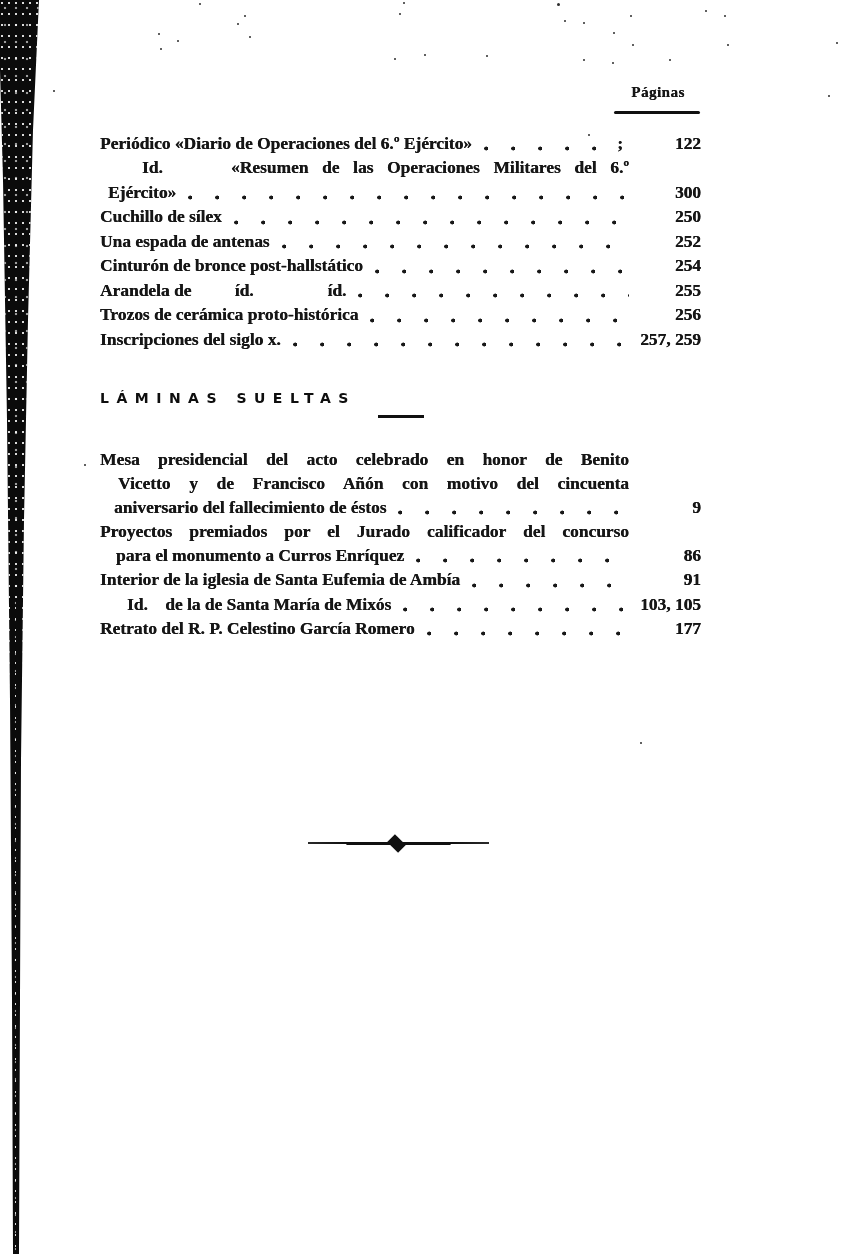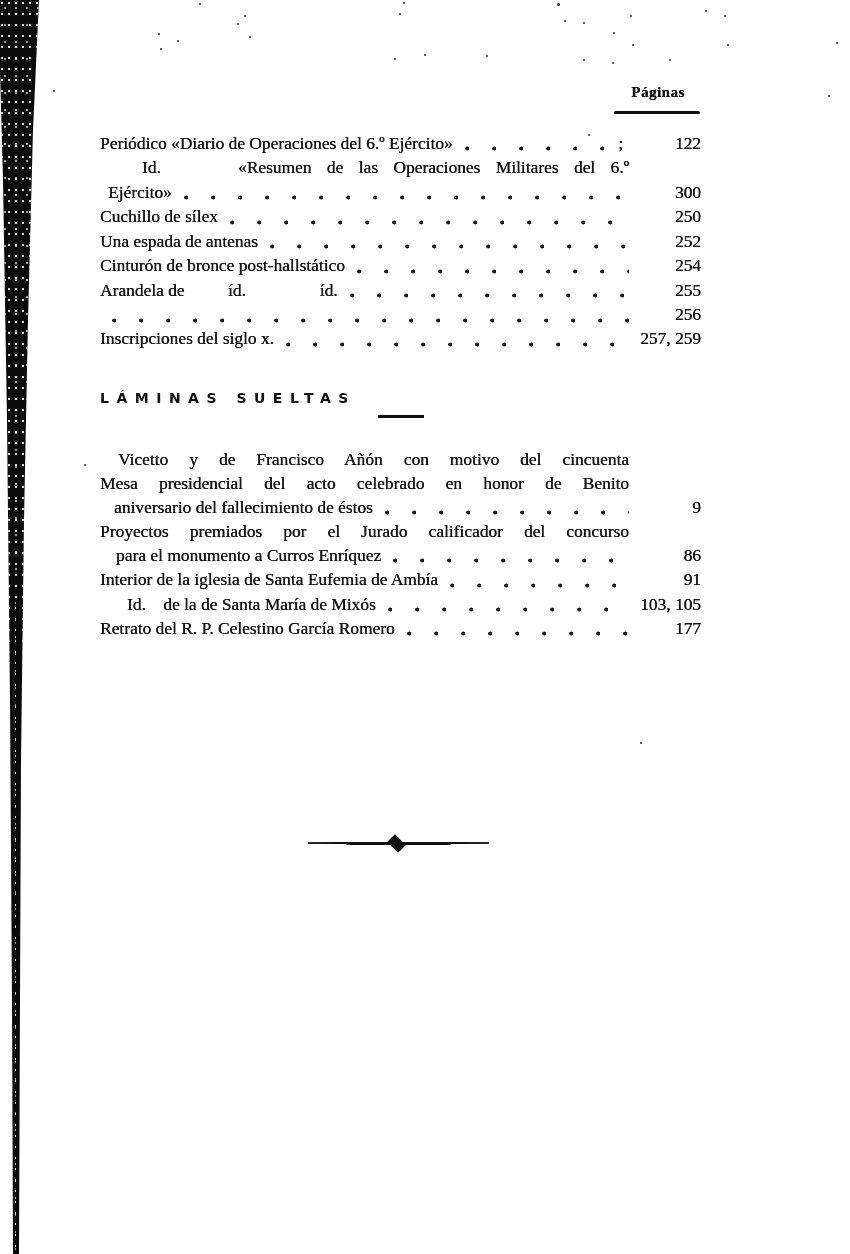--- a/index.html
+++ b/index.html
@@ -52,25 +52,26 @@
   .header-rule {
     position: absolute; left: 2px; top: 28px; width: 86px; height: 3px;
     background: #101010; border-radius: 2px;
   }
 
   
   .toc { position: absolute; left: 100px; width: 601px; }
   #toc-top { top: 131px; }
   #toc-laminas { top: 447px; }
   .toc-row {
-    display: flex; align-items: flex-end;
+    display: flex; align-items: center;
     height: 24.45px; line-height: 24.45px;
     font-size: 17.4px;
     text-shadow: .3px 0 0 currentColor;
     white-space: pre;
+    font-weight: bold;
   }
   #toc-laminas .toc-row { height: 24.1px; line-height: 24.1px; }
   .entry-text { flex: 0 1 auto; }
   .toc-row.justify .entry-text {
     flex: 1 1 auto;
     text-align: justify; text-align-last: justify;
     white-space: normal;
     margin-right: 6px;
   }
   .leader {
@@ -166,32 +167,32 @@
   </div>
 
   <div id="toc-top" class="toc">
       <div class="toc-row"><span class="entry-text">Periódico «Diario de Operaciones del 6.º Ejército»</span><span class="leader"></span><span class="leader-tail">;</span><span class="page-num">122</span></div>
       <div class="toc-row justify"><span class="entry-text" style="padding-left: 42px;">Id.&nbsp;&nbsp;&nbsp;&nbsp;&nbsp;«Resumen de las Operaciones Militares del 6.º</span><span class="page-num"></span></div>
       <div class="toc-row"><span class="entry-text" style="padding-left: 8px;">Ejército»</span><span class="leader"></span><span class="page-num">300</span></div>
       <div class="toc-row"><span class="entry-text">Cuchillo de sílex</span><span class="leader"></span><span class="page-num">250</span></div>
       <div class="toc-row"><span class="entry-text">Una espada de antenas</span><span class="leader"></span><span class="page-num">252</span></div>
       <div class="toc-row"><span class="entry-text">Cinturón de bronce post-hallstático</span><span class="leader"></span><span class="page-num">254</span></div>
       <div class="toc-row"><span class="entry-text">Arandela de&nbsp;&nbsp;&nbsp;&nbsp;&nbsp;&nbsp;&nbsp;&nbsp;&nbsp;&nbsp;íd.&nbsp;&nbsp;&nbsp;&nbsp;&nbsp;&nbsp;&nbsp;&nbsp;&nbsp;&nbsp;&nbsp;&nbsp;&nbsp;&nbsp;&nbsp;&nbsp;&nbsp;íd.</span><span class="leader"></span><span class="page-num">255</span></div>
-      <div class="toc-row"><span class="leader"></span><span class="page-num">256</span></div>
+      <div class="toc-row"><span class="entry-text">Trozos de cerámica proto-histórica</span><span class="leader"></span><span class="page-num">256</span></div>
       <div class="toc-row"><span class="entry-text">Inscripciones del siglo x.</span><span class="leader"></span><span class="page-num">257, 259</span></div>
     </div>
 
   <div class="section-heading">
     <span class="title">LÁMINAS SUELTAS</span>
     <div class="section-rule"></div>
   </div>
 
   <div id="toc-laminas" class="toc">
+      <div class="toc-row justify"><span class="entry-text">Mesa presidencial del acto celebrado en honor de Benito</span><span class="page-num"></span></div>
       <div class="toc-row justify"><span class="entry-text" style="padding-left: 18px;">Vicetto y de Francisco Añón con motivo del cincuenta</span><span class="page-num"></span></div>
-      <div class="toc-row justify"><span class="entry-text">Mesa presidencial del acto celebrado en honor de Benito</span><span class="page-num"></span></div>
       <div class="toc-row"><span class="entry-text" style="padding-left: 14px;">aniversario del fallecimiento de éstos</span><span class="leader"></span><span class="page-num">9</span></div>
       <div class="toc-row justify"><span class="entry-text">Proyectos premiados por el Jurado calificador del concurso</span><span class="page-num"></span></div>
       <div class="toc-row"><span class="entry-text" style="padding-left: 16px;">para el monumento a Curros Enríquez</span><span class="leader"></span><span class="page-num">86</span></div>
       <div class="toc-row"><span class="entry-text">Interior de la iglesia de Santa Eufemia de Ambía</span><span class="leader"></span><span class="page-num">91</span></div>
       <div class="toc-row"><span class="entry-text" style="padding-left: 27px;">Id.&nbsp;&nbsp;&nbsp;&nbsp;de la de Santa María de Mixós</span><span class="leader"></span><span class="page-num">103, 105</span></div>
       <div class="toc-row"><span class="entry-text">Retrato del R. P. Celestino García Romero</span><span class="leader"></span><span class="page-num">177</span></div>
     </div>
 
   <div class="divider">
     <div class="divider-line"></div>

